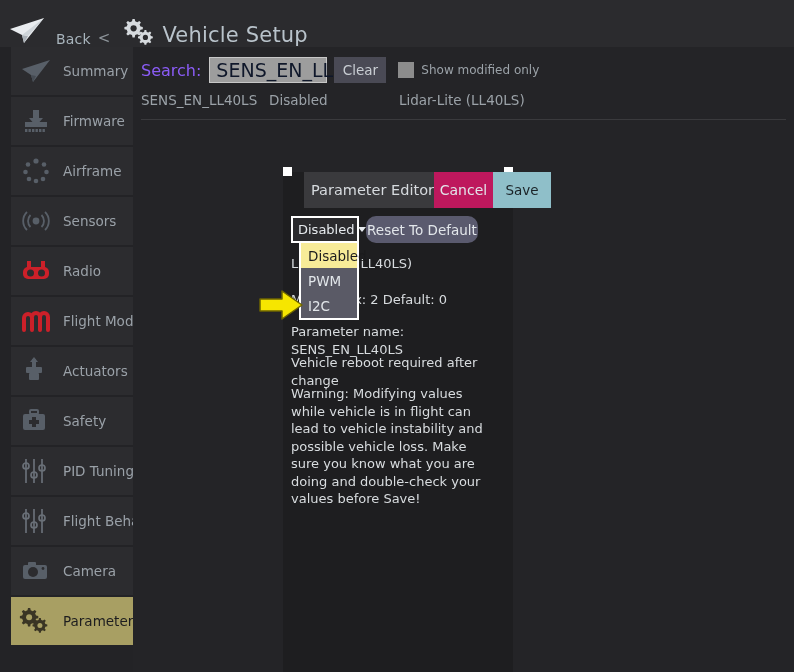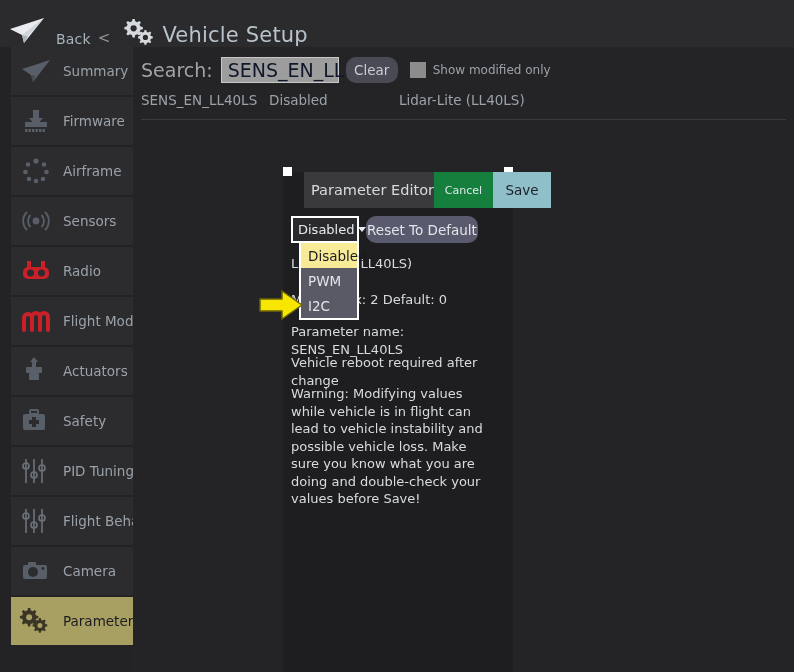--- a/index.html
+++ b/index.html
@@ -48,31 +48,31 @@
 
   
   #main {
     position: absolute; left: 133px; top: 47px; width: 661px; height: 625px;
     background: #242427;
   }
   #searchrow {
     position: absolute; left: 8px; top: 10px; height: 26px;
     display: flex; align-items: center;
   }
-  .search-lbl { color: #a3a3a3; font-size: 19px; }
+  .search-lbl { color: #8b5cf6; font-size: 16px; }
   .search-box {
     width: 118px; height: 26px; margin-left: 8px;
     background: #9d9d9d; border: 1px solid #c7c7c7;
     display: flex; align-items: center; padding-left: 6px;
   }
   .search-val { color: #0f172a; font-size: 19px; }
   .clear-btn {
     margin-left: 7px; width: 52px; height: 26px; background: #4a4a55;
     display: flex; align-items: center; justify-content: center;
-    color: #c9ced3; font-size: 13.5px; border-radius: 10px;
+    color: #c9ced3; font-size: 13.5px;
   }
   .chk-row { margin-left: 12px; display: flex; align-items: center; }
   .chk-sq { width: 16px; height: 16px; background: #8c8c8c; display: block; }
   .chk-sq.white { background: #ffffff; }
   .chk-lbl { color: #9ba2a8; font-size: 12px; margin-left: 7px; }
 
   
   .param-row {
     position: absolute; left: 8px; top: 43px; width: 645px; height: 27px;
   }
@@ -101,22 +101,22 @@
 
   #dlg-titlebar {
     position: absolute; left: 283px; top: 172px; width: 230px; height: 36px;
     display: flex; align-items: stretch;
   }
   .dlg-title {
     flex: 0 0 113px; background: #3a3a3d; display: flex; align-items: center;
     padding-left: 7px; color: #d6dade; font-size: 14.5px; white-space: nowrap; margin-left: 21px;
   }
   .dlg-cancel {
-    flex: 0 0 59px; background: #15803d; display: flex; align-items: center;
-    justify-content: center; color: #e2e6ea; font-size: 11px;
+    flex: 0 0 59px; background: #be185d; display: flex; align-items: center;
+    justify-content: center; color: #e2e6ea; font-size: 14px;
   }
   .dlg-save {
     flex: 0 0 58px; background: #8fbfc9; display: flex; align-items: center;
     justify-content: center; color: #1b2327; font-size: 13.5px;
   }
 
   
   .combo-wrap { position: absolute; left: 291px; top: 216px; }
   .combo-btn {
     width: 68px; height: 27px; background: #2a2a2d;

